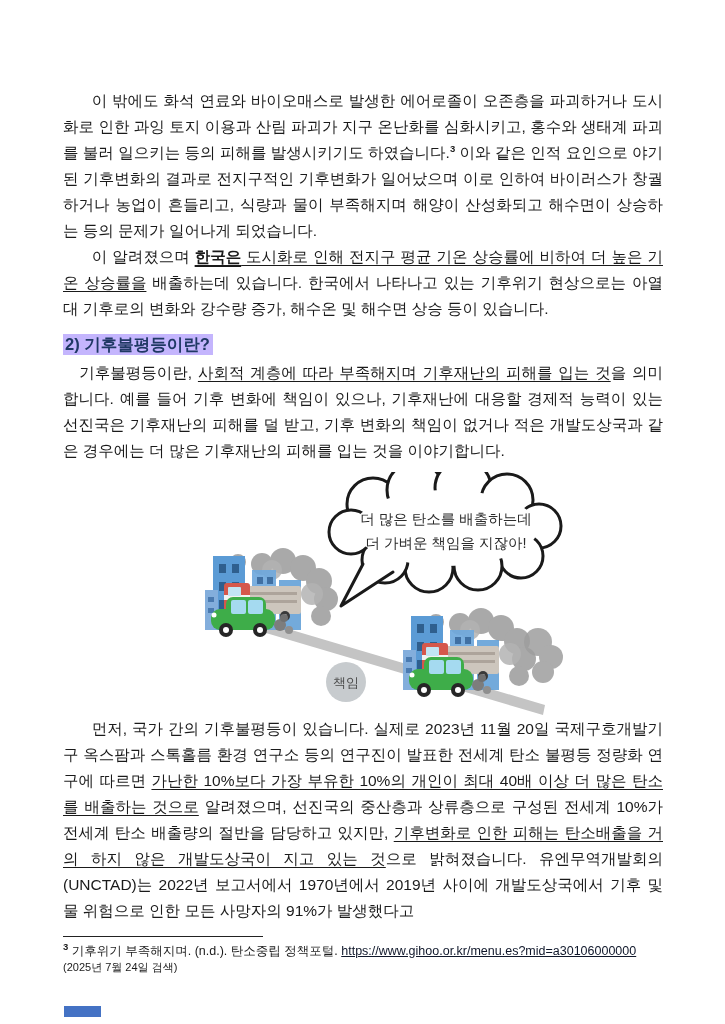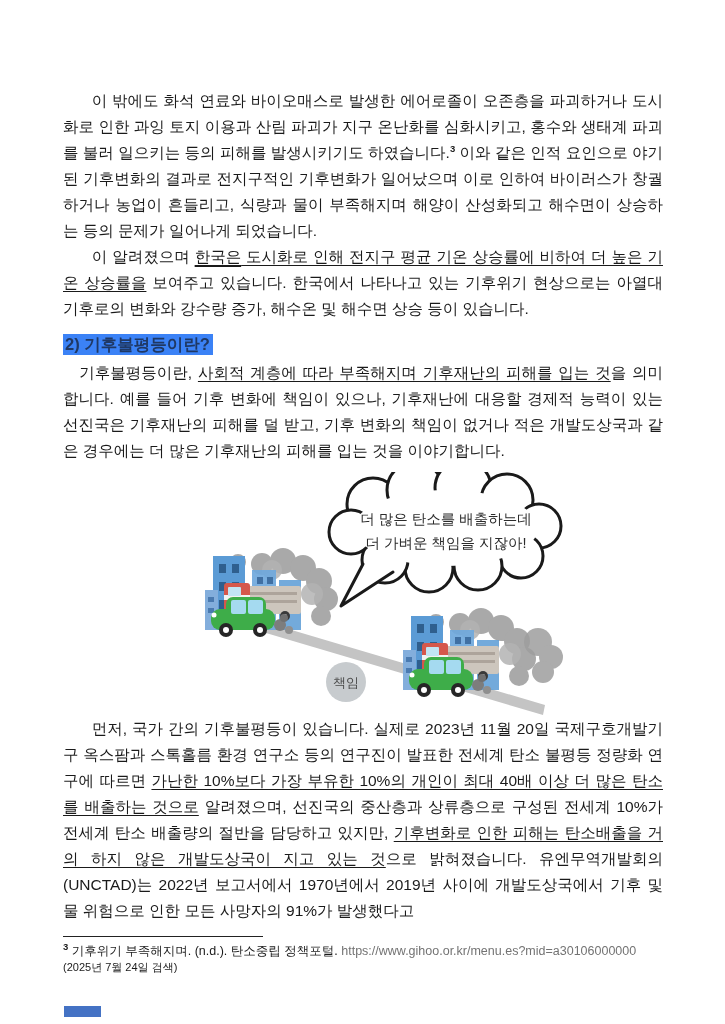--- a/index.html
+++ b/index.html
@@ -5,42 +5,42 @@
   html,body{margin:0;padding:0;background:#ffffff;}
   .page{
     position:relative;width:725px;height:1024px;background:#ffffff;overflow:hidden;
     font-family:"Liberation Sans","DejaVu Sans",sans-serif;color:#1a1a1a;
   }
   .content{position:absolute;left:63px;top:88px;width:600px;}
   p.body{margin:0;font-size:15.5px;line-height:26px;text-align:justify;word-break:normal;}
   .ind{text-indent:1.85em;}
   .ind-sm{text-indent:1.05em;}
   .heading{margin:9px 0 3px 0;font-size:16.5px;line-height:26px;font-weight:700;color:#1F3864;}
-  .heading .hl{background:#3b82f6;padding:1px 3px 2px 2px;}
+  .heading .hl{background:#c4b5fd;padding:1px 3px 2px 2px;}
   .run-b{font-weight:400;}
   .run-u{text-decoration:underline;text-underline-offset:3px;text-decoration-thickness:1.3px;}
-  .run-bu{font-weight:400;text-decoration:underline;text-underline-offset:3px;text-decoration-thickness:1.5px;}
-  .run-link{color:#737373;cursor:pointer;}
+  .run-bu{font-weight:700;text-decoration:underline;text-underline-offset:3px;text-decoration-thickness:1.5px;}
+  .run-link{color:#0f172a;text-decoration:underline;cursor:pointer;}
   sup.run-sup{font-size:9.5px;font-weight:700;line-height:0;vertical-align:super;}
   .illustration{position:relative;width:600px;height:244px;margin-top:8px;}
   .footnote{margin-top:12px;font-size:12.5px;line-height:16px;text-align:left;}
   .fn-sep{width:200px;height:0;border-top:1.5px solid #222222;margin:0 0 6px 0;}
   .fn-line2{font-size:11px;line-height:16px;}
   .bottom-marker{position:absolute;left:64px;top:1006px;width:37px;height:11px;background:#4472C4;}
   svg text{font-family:"Liberation Sans","DejaVu Sans",sans-serif;}
 </style>
 </head>
 <body>
 
 <div class="page">
   <div class="content">
 
     <p class="body ind"><span>이 밖에도 화석 연료와 바이오매스로 발생한 에어로졸이 오존층을 파괴하거나 도시화로 인한 과잉 토지 이용과 산림 파괴가 지구 온난화를 심화시키고, 홍수와 생태계 파괴를 불러 일으키는 등의 피해를 발생시키기도 하였습니다.</span><sup class="run-sup">3</sup><span> 이와 같은 인적 요인으로 야기된 기후변화의 결과로 전지구적인 기후변화가 일어났으며 이로 인하여 바이러스가 창궐하거나 농업이 흔들리고, 식량과 물이 부족해지며 해양이 산성화되고 해수면이 상승하는 등의 문제가 일어나게 되었습니다.</span></p>
 
-    <p class="body ind"><span>이 알려졌으며 </span><span class="run-bu">한국은</span><span class="run-u"> 도시화로 인해 전지구 평균 기온 상승률에 비하여 더 높은 기온 상승률을</span><span> 보여주고 있습니다. 한국에서 나타나고 있는 기후위기 현상으로는 아열대 기후로의 변화와 강수량 증가, 해수온 및 해수면 상승 등이 있습니다.</span></p>
+    <p class="body ind"><span>이 알려졌으며 </span><span class="run-bu">한국은</span><span class="run-u"> 도시화로 인해 전지구 평균 기온 상승률에 비하여 더 높은 기온 상승률을</span><span> 배출하는데 있습니다. 한국에서 나타나고 있는 기후위기 현상으로는 아열대 기후로의 변화와 강수량 증가, 해수온 및 해수면 상승 등이 있습니다.</span></p>
 
     <div class="heading">
       <span class="hl">2) 기후불평등이란?</span>
     </div>
 
     <p class="body ind-sm"><span class="run-b">기후불평등</span><span>이란, </span><span class="run-u">사회적 계층에 따라 부족해지며 기후재난의 피해를 입는 것</span><span>을 의미합니다. 예를 들어 기후 변화에 책임이 있으나, 기후재난에 대응할 경제적 능력이 있는 선진국은 기후재난의 피해를 덜 받고, 기후 변화의 책임이 없거나 적은 개발도상국과 같은 경우에는 더 많은 기후재난의 피해를 입는 것을 이야기합니다.</span></p>
 
     <div class="illustration">
       <svg width="600" height="244" viewBox="0 0 600 244">
 

